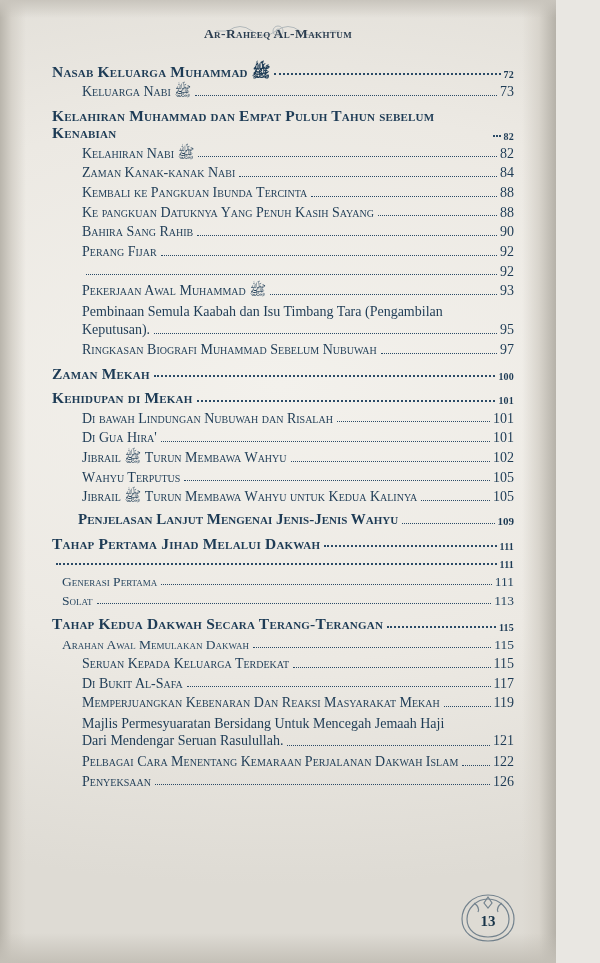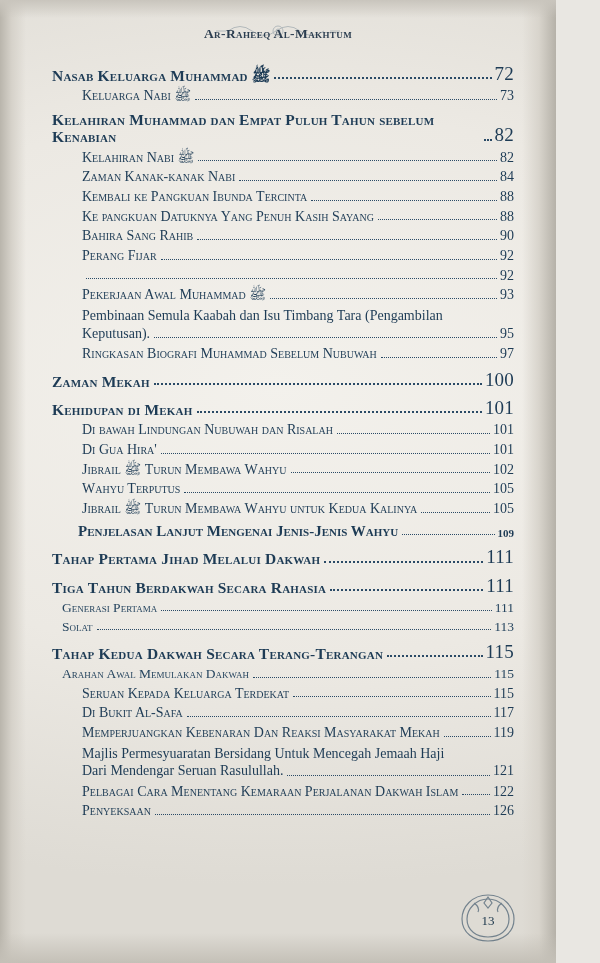--- a/index.html
+++ b/index.html
@@ -102,21 +102,21 @@
   }
 
   
   .lvl-h {           
     font-weight: bold;
     font-size: 15.5px;
     margin-top: 7px;
     margin-bottom: 2px;
     letter-spacing: 0.2px;
   }
-  .lvl-h .page-no { font-weight: normal; font-size: 19px; }
+  .lvl-h .page-no { font-weight: bold; font-size: 10px; }
   .lvl-h .dots { border-bottom-style: dotted; border-bottom-width: 2px; margin-bottom: 5px; }
 
   .lvl-s {           
     font-size: 14px;
     margin-top: 4px;
     padding-left: 30px;
   }
   .lvl-s .page-no { font-size: 14px; }
 
   .lvl-s2 {          
@@ -162,22 +162,22 @@
     width: 68px;
     height: 56px;
     display: flex;
     align-items: center;
     justify-content: center;
   }
   .folio svg { position: absolute; inset: 0; opacity: 0.55; }
   .folio .num {
     position: relative;
     font-family: "Liberation Serif", serif;
-    font-size: 13px;
-    font-weight: normal;
+    font-size: 15px;
+    font-weight: bold;
     color: #173348;
     top: 4px;
   }
 </style>
 </head>
 <body>
 
 <div class="page">
 
   <div class="edge-left"></div>
@@ -326,21 +326,20 @@
       <span class="page-no">109</span>
     </div>
 
     <div class="row lvl-h">
       <span class="title">Tahap Pertama Jihad Melalui Dakwah</span>
       <span class="dots"></span>
       <span class="page-no">111</span>
     </div>
 
     <div class="row lvl-h">
-      <span class="title">Tiga Tahun Berdakwah Secara Rahasia</span>
       <span class="dots"></span>
       <span class="page-no">111</span>
     </div>
 
     <div class="row lvl-s2">
       <span class="title">Generasi Pertama</span>
       <span class="dots"></span>
       <span class="page-no">111</span>
     </div>
 

